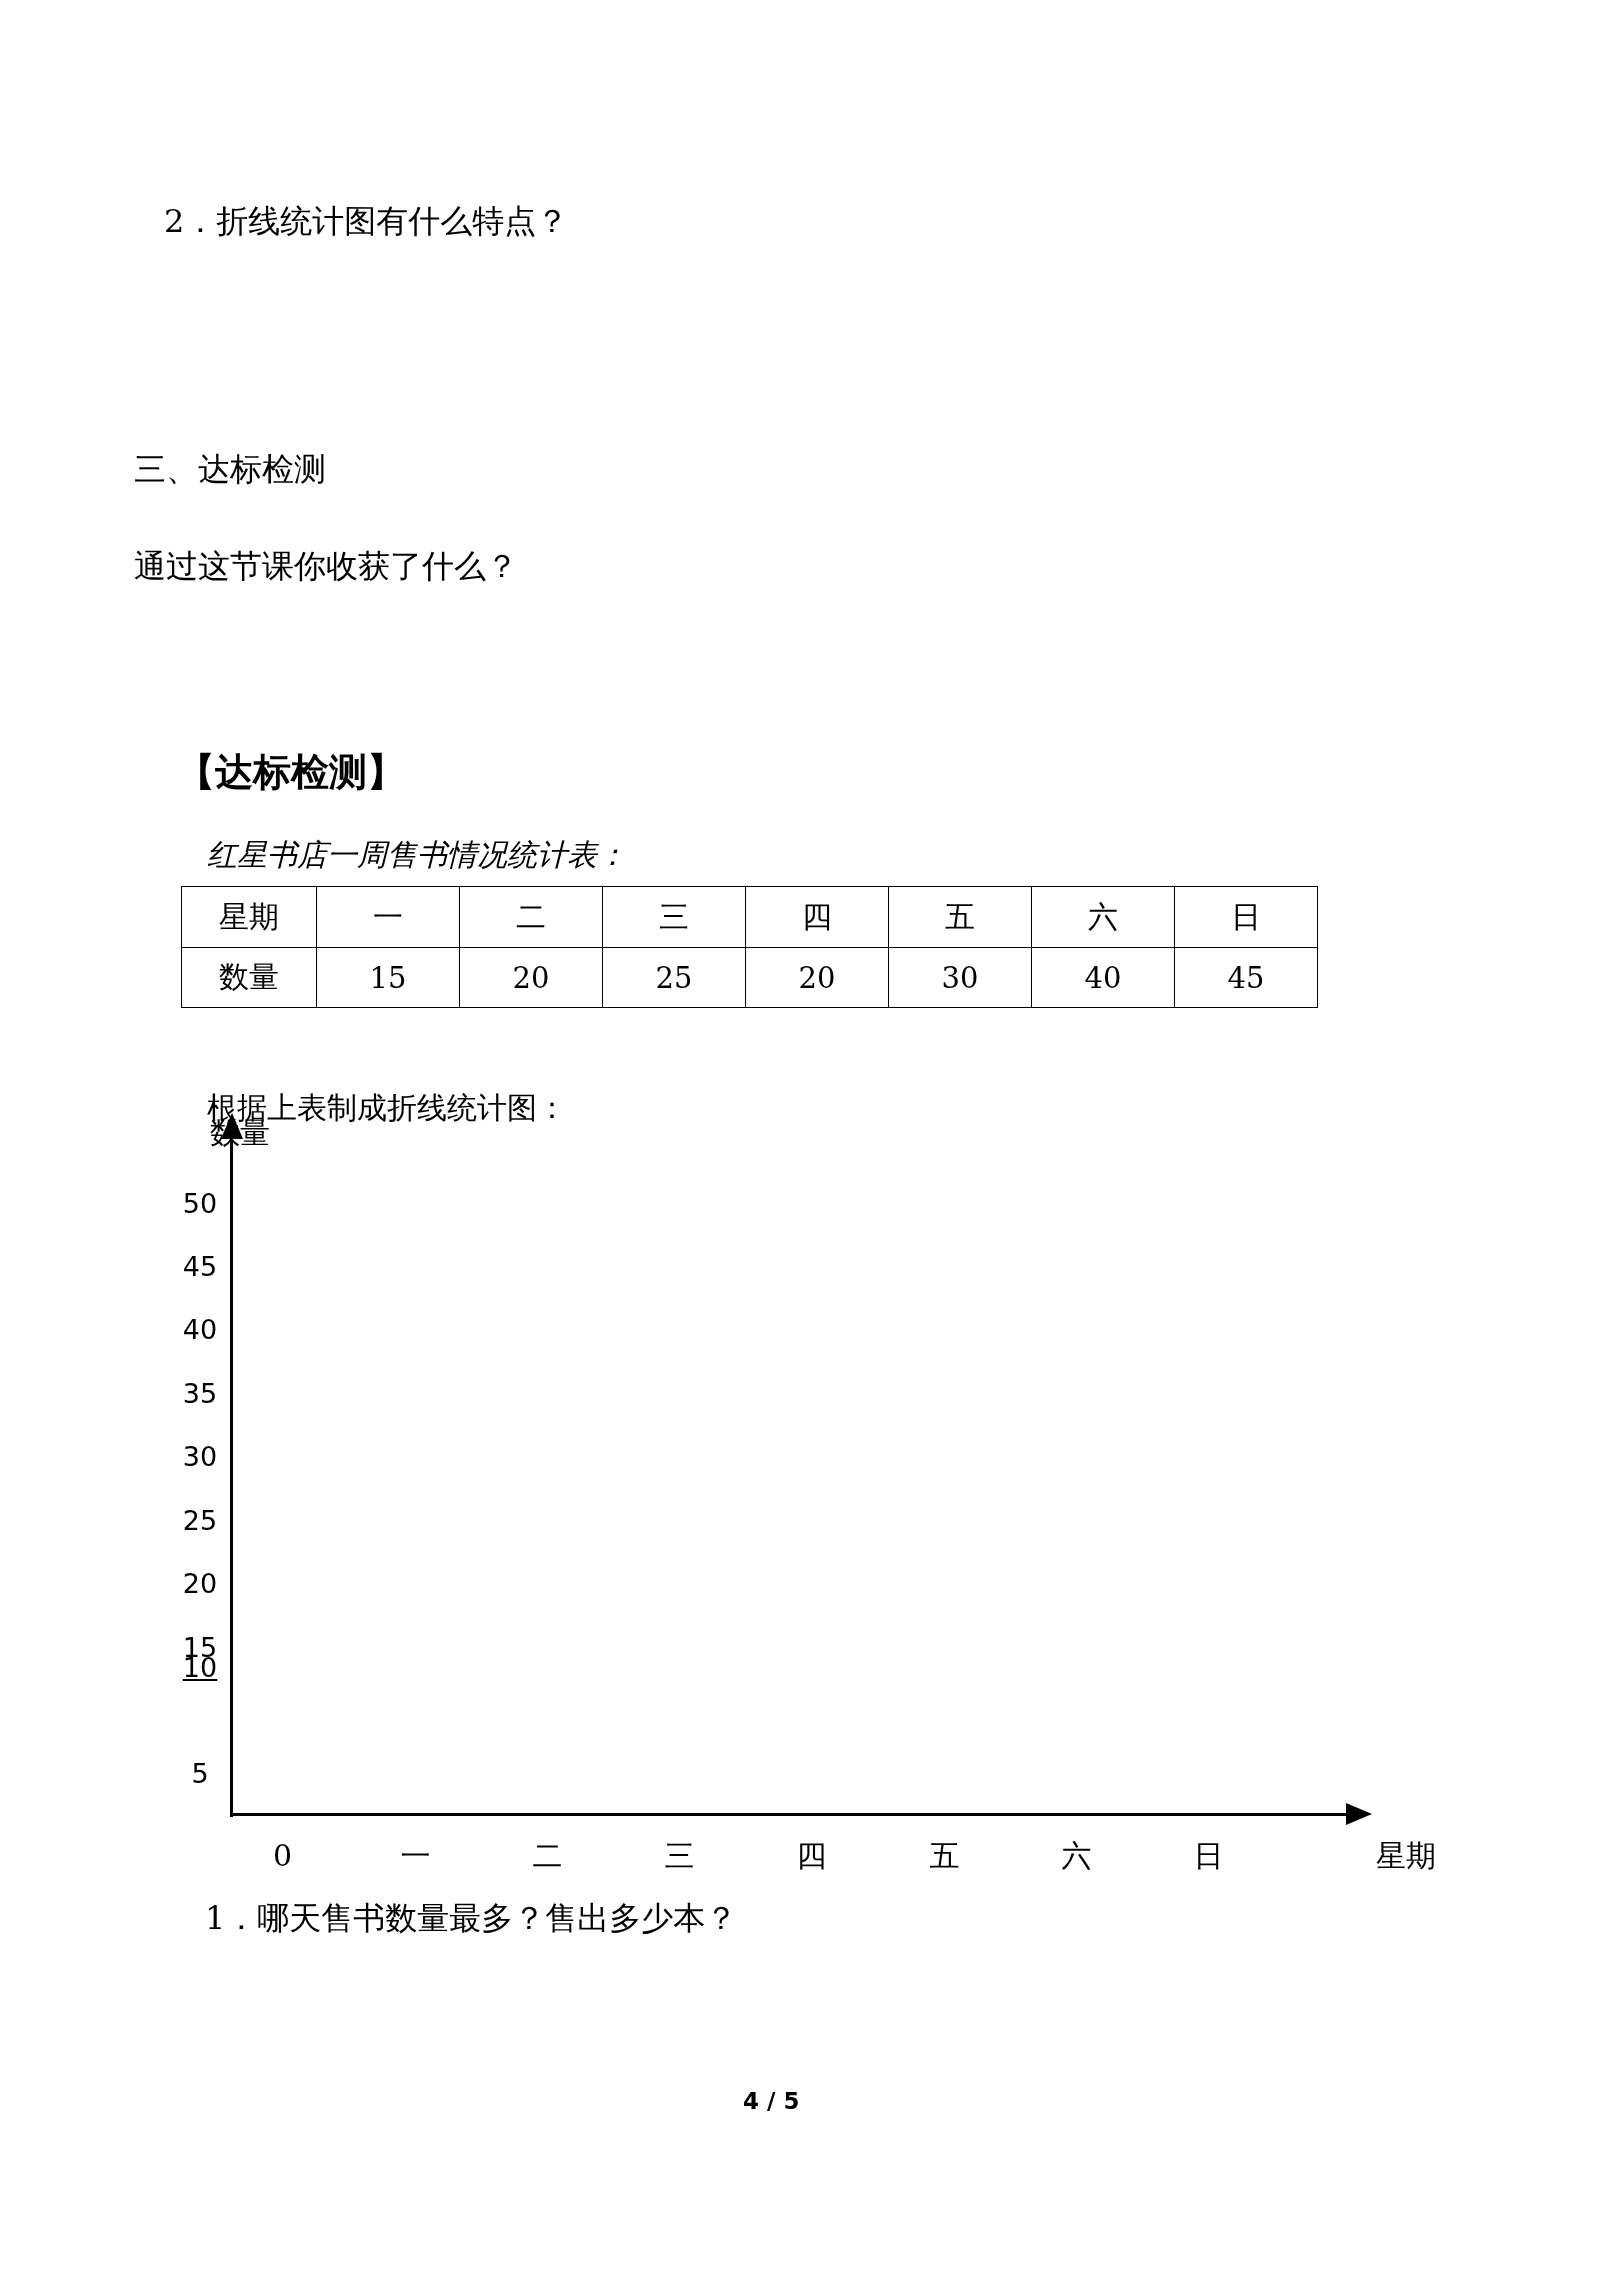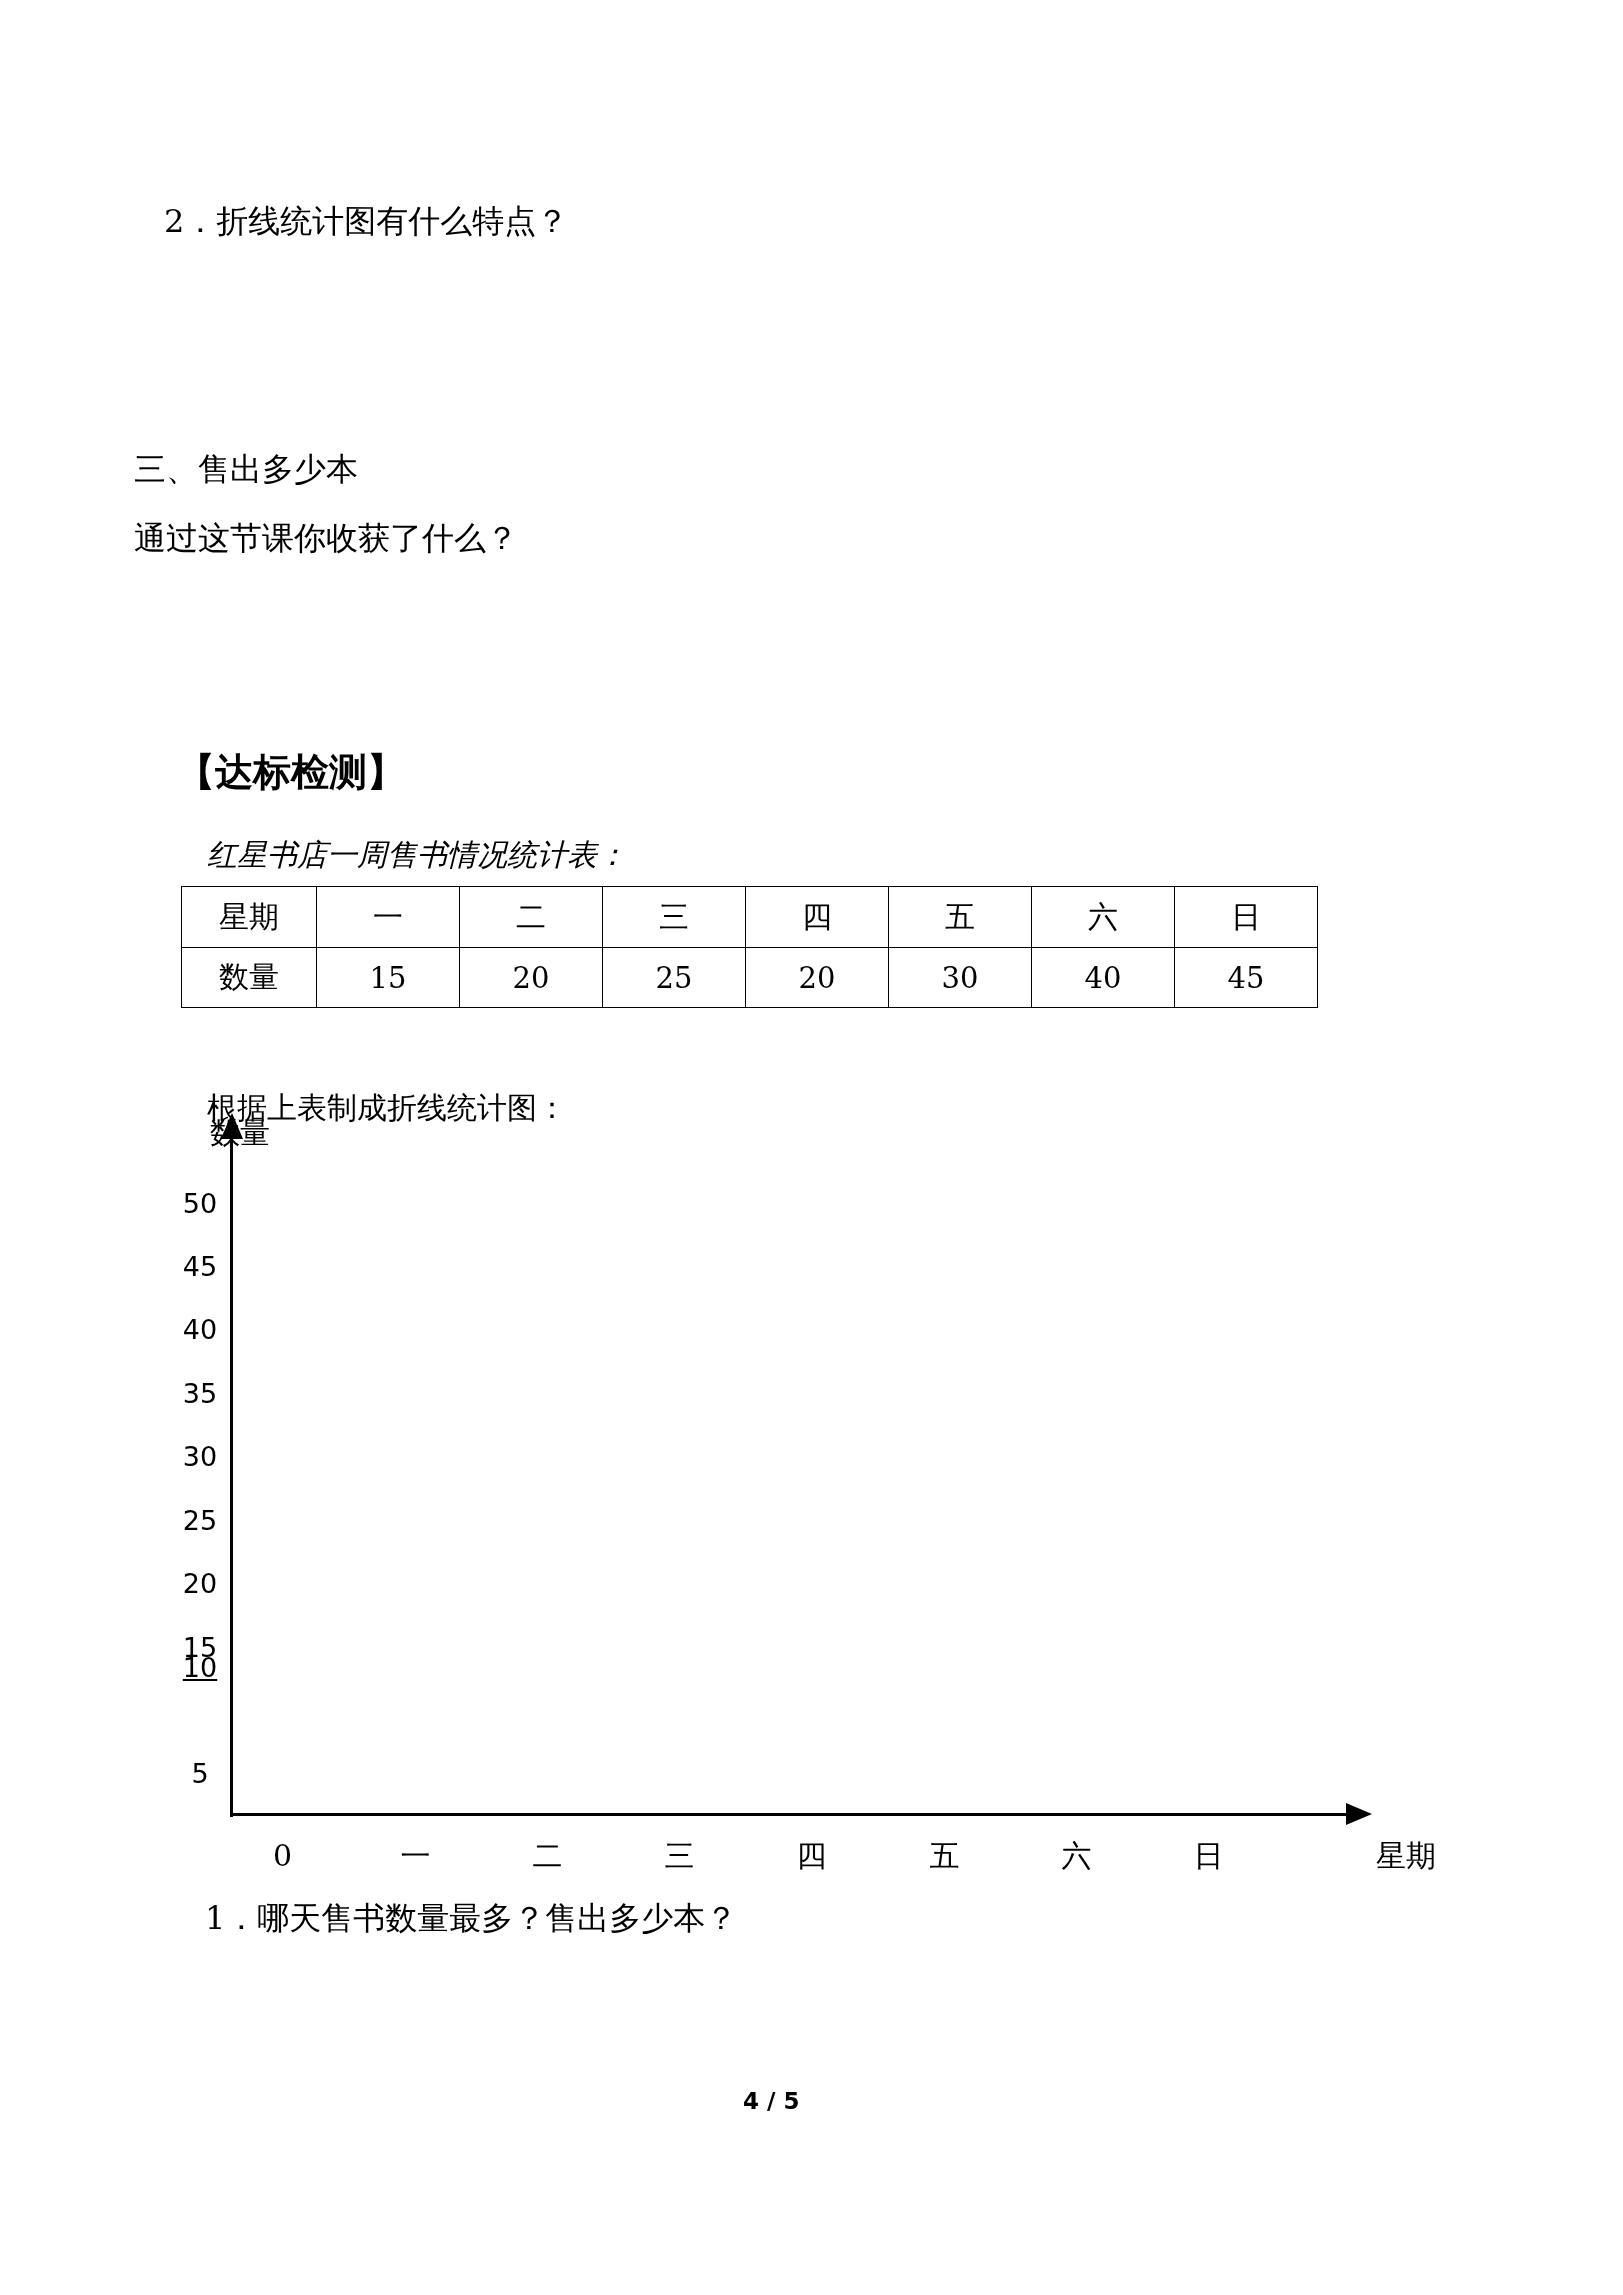--- a/index.html
+++ b/index.html
@@ -127,23 +127,23 @@
     width: 136px;
   }
 </style>
 </head>
 <body>
 
 <div class="page">
 
   <div class="tx q-num" style="left:164px; top:205px;">2．折线统计图有什么特点？</div>
 
-  <div class="tx body-line" style="left:134px; top:453px;">三、售出多少本</div>
-
-  <div class="tx body-line" style="left:134px; top:522px;">通过这节课你收获了什么？</div>
+  <div class="tx body-line" style="left:134px; top:453px;">三、达标检测</div>
+
+  <div class="tx body-line" style="left:134px; top:550px;">通过这节课你收获了什么？</div>
 
   <div class="tx heading-bold" style="left:141px; top:753px;">【达标检测】</div>
 
   <div class="tx caption" style="left:207px; top:840px;font-style:italic;">红星书店一周售书情况统计表：</div>
 
   <table class="stat-table" style="left:181px; top:886px;">
     <tbody>
       <tr class="row-head">
         <td class="col-label">星期</td>
         <td class="col-day">一</td>

